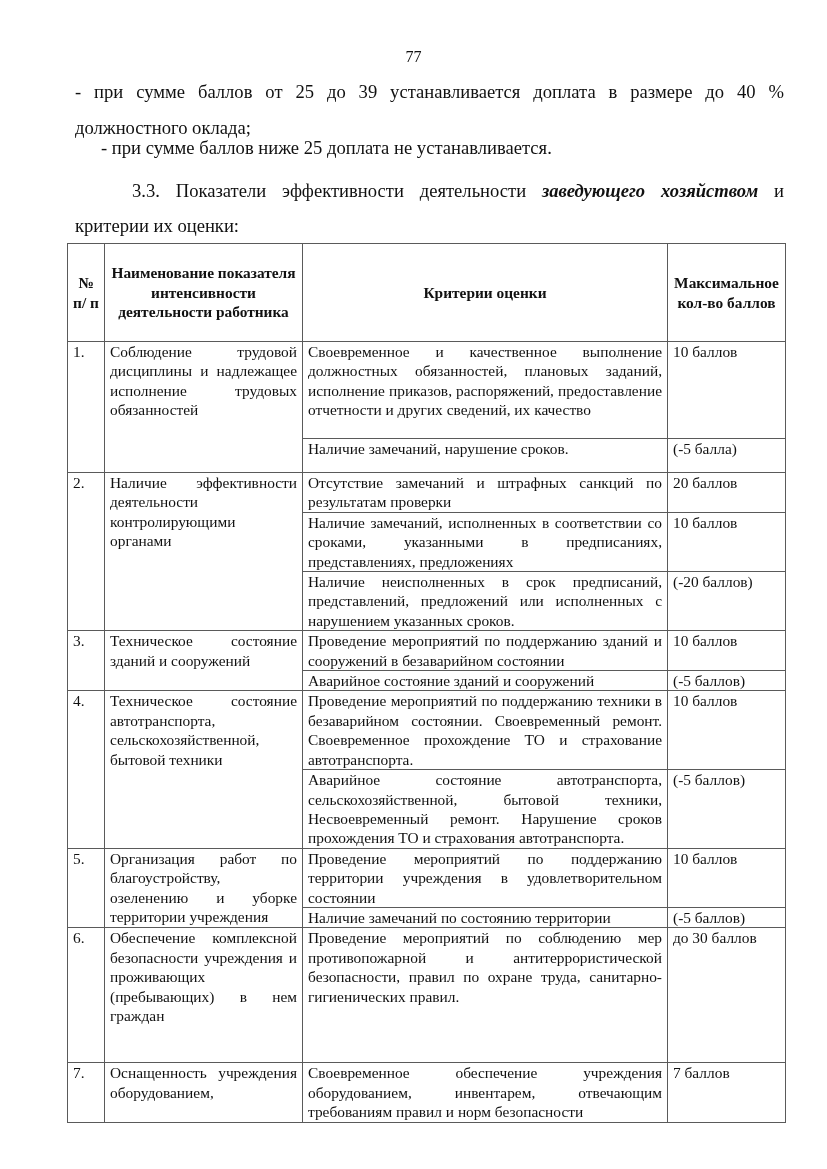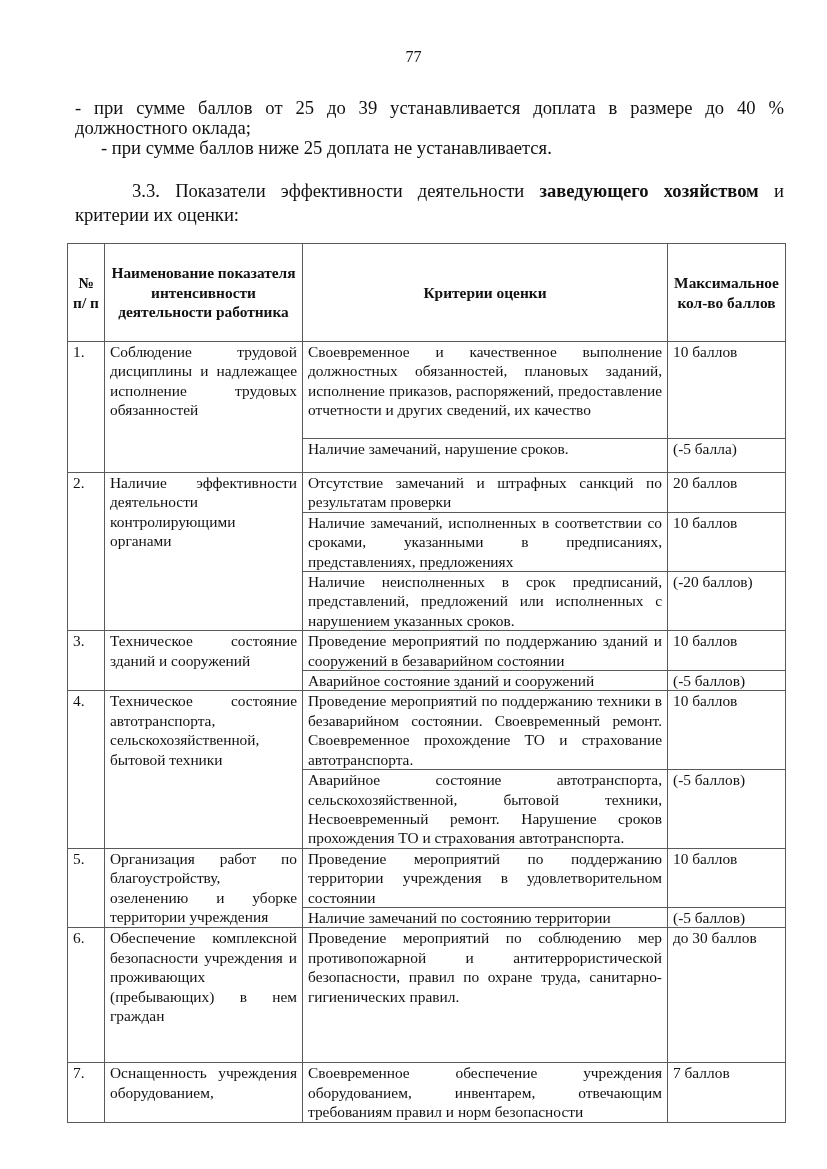--- a/index.html
+++ b/index.html
@@ -9,27 +9,27 @@
   }
   .page-number {
     position: absolute; top: 48px; left: 0; width: 827px; text-align: center;
     font-size: 16px;
   }
   .para {
     position: absolute; left: 75px; width: 709px; font-size: 18.6px; line-height: 24px;
     text-align: justify; text-align-last: left;
   }
   .para.just-full { text-align-last: justify; }
-  .p1a { top: 96px; }
+  .p1a { top: 80px; }
   .p1b { top: 116px; }
   .p2 { top: 134px; }
   .p2 { top: 135px; margin-left: 26px; }
   .p3a { top: 178px; text-indent: 57px; }
   .p3b { top: 202px; }
-  .bold-it { font-weight: bold; }
+  .bold-it { font-weight: bold; font-style: italic; }
 
   table.criteria {
     position: absolute; left: 67px; top: 243px; width: 718px;
     border-collapse: collapse; table-layout: fixed;
     font-size: 15.4px; line-height: 19.4px;
   }
   table.criteria td, table.criteria th {
     border: 1px solid #5a5a5a; vertical-align: top; padding: 0 5px; overflow: hidden;
   }
   table.criteria th {
@@ -48,21 +48,21 @@
 
 <div class="page-number">77</div>
 
 <div class="para p1a just-full">- при сумме баллов от 25 до 39 устанавливается доплата в размере до 40 %</div>
 <div class="para p1b" style="top:116px;">должностного оклада;</div>
 <div class="para p2" style="top:136px;">- при сумме баллов ниже 25 доплата не устанавливается.</div>
 
 <div class="para p3a just-full" style="top:179px;">
   <span>3.3. Показатели эффективности деятельности </span><span class="bold-it">заведующего хозяйством</span><span> и</span>
 </div>
-<div class="para p3b" style="top:203px;">критерии их оценки:</div>
+<div class="para p3b" style="top:214px;">критерии их оценки:</div>
 
 <table class="criteria">
   <colgroup>
     <col class="c-num">
       <col class="c-name">
       <col class="c-crit">
       <col class="c-max">
   </colgroup>
   <thead>
     <tr class="hdr">

